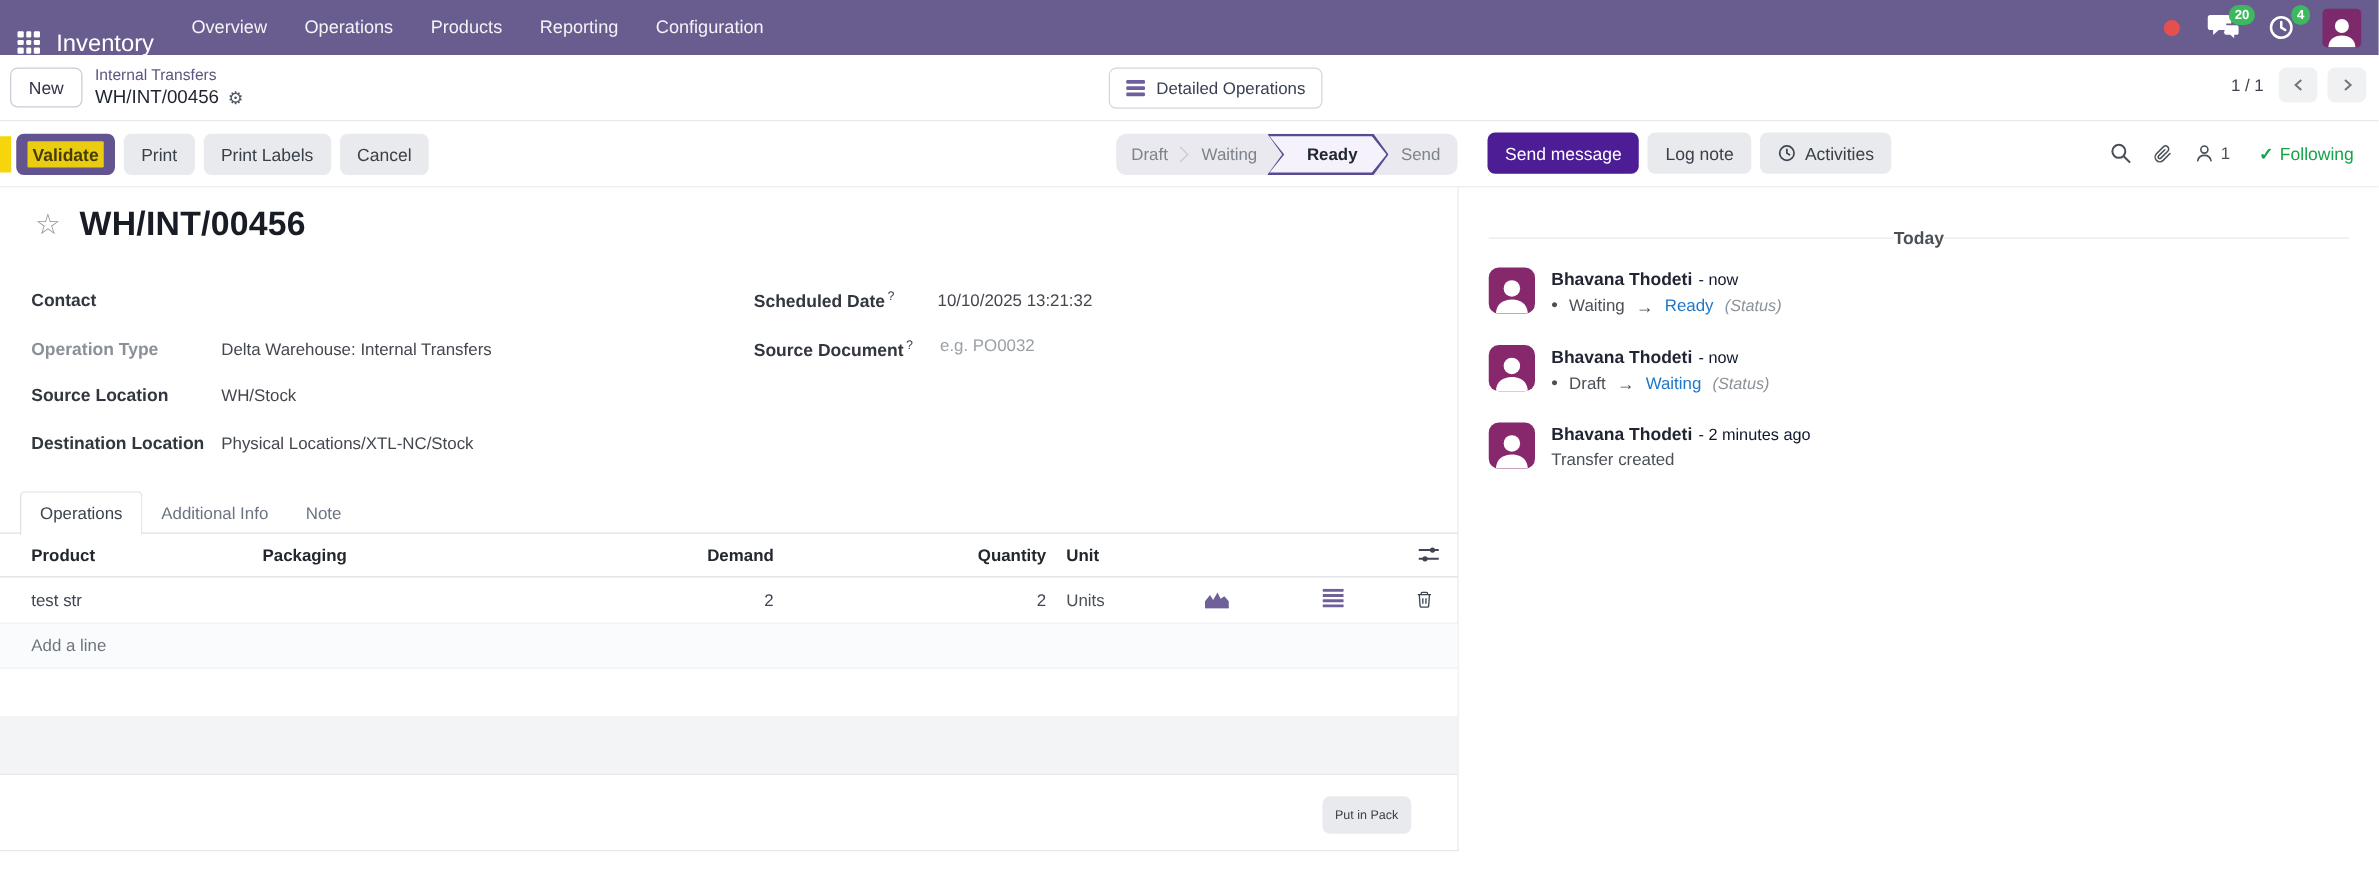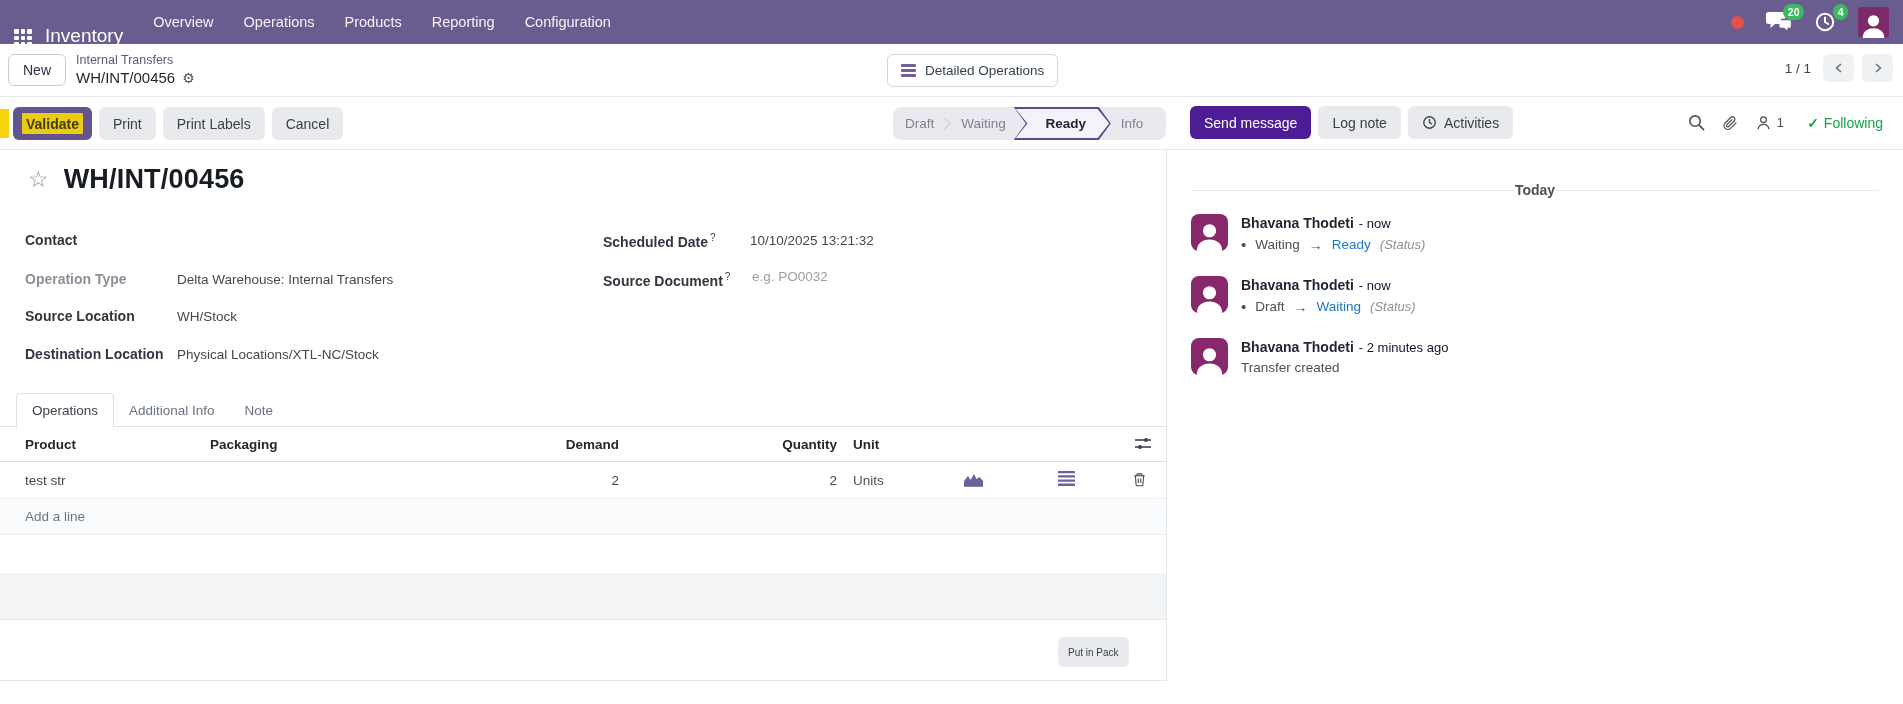--- a/index.html
+++ b/index.html
@@ -9,21 +9,21 @@
     background:#ffffff; color:#374151;
     font-family:"Liberation Sans", sans-serif;
   }
   button { font-family:"Liberation Sans", sans-serif; cursor:pointer; }
 
   
   .navbar {
     position:absolute; left:0; top:0; width:100%; height:44px;
     background:#695c8e; display:flex; align-items:center; padding:0 14px; gap:30px;
   }
-  .brandwrap { display:flex; align-items:flex-end; gap:13px;margin-top:28px; }
+  .brandwrap { display:flex; align-items:flex-start; gap:13px;margin-top:28px; }
   .grid9 { width:18px; height:18px; display:grid; grid-template-columns:repeat(3,1fr); gap:2px; }
   .grid9 span { background:#fff; border-radius:1px; }
   .brand { color:#fff; font-size:19px; }
   .topmenus { display:flex; gap:30px; }
   .topmenu { color:rgba(255,255,255,.93); font-size:14.5px; }
   .systray { margin-left:auto; display:flex; align-items:center; gap:22px; }
   .red-dot { width:13px; height:13px; border-radius:50%; background:#e4504e; }
   .tray-ico { position:relative; display:flex; align-items:center; }
   .badge {
     position:absolute; top:-7px; right:-12px; background:#3cb95f; color:#fff;
@@ -246,21 +246,21 @@
 
   <div class="pipeline">
     <span class="stage">Draft</span>
     <span class="chev"></span>
     <span class="stage">Waiting</span>
     <span class="stage-active">
       <span class="outer clip"></span>
       <span class="innerbg clip"></span>
       <span class="lbl">Ready</span>
     </span>
-    <span class="stage">Info</span>
+    <span class="stage">Send</span>
   </div>
 
   <div class="chatter-head">
     <button class="btn btn-primary">Send message</button>
     <button class="btn btn-sec">Log note</button>
     <button class="btn btn-sec btn-act">
       <svg width="15" height="15" viewBox="0 0 22 22">
         <circle cx="11" cy="11" r="8.4" fill="none" stroke="#3f4652" stroke-width="2"></circle>
         <path d="M11 6.5V11l3 2" fill="none" stroke="#3f4652" stroke-width="2" stroke-linecap="round"></path>
       </svg>

